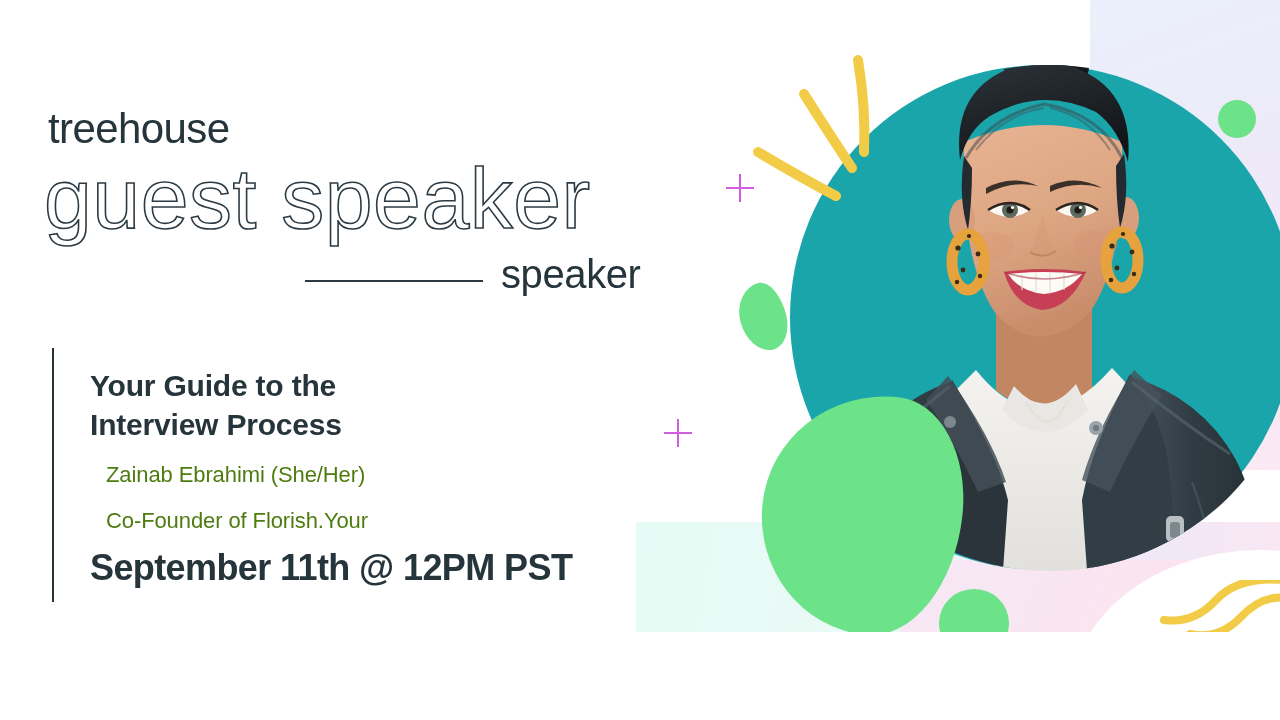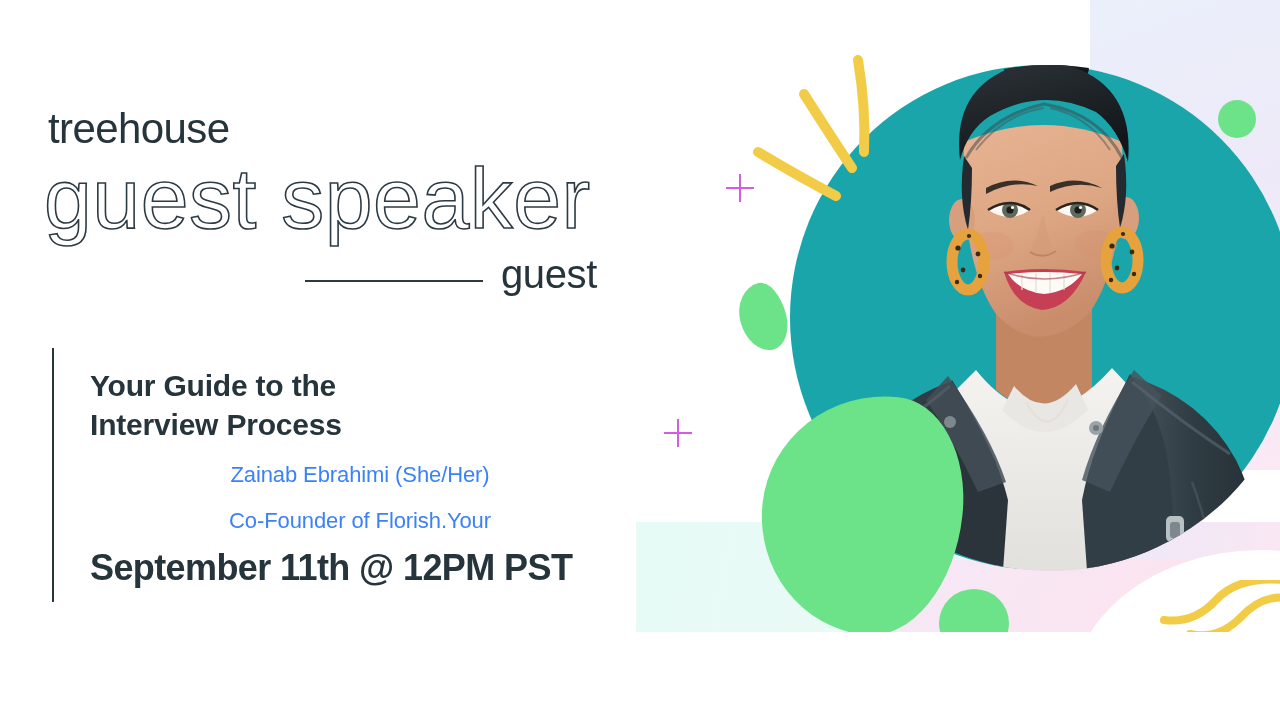--- a/index.html
+++ b/index.html
@@ -110,23 +110,22 @@
   }
   .info{
     position:absolute;left:90px;top:366px;width:540px;
   }
   .info .title{
     font-size:30px;line-height:1.3;color:#26343c;font-weight:600;
     letter-spacing:-0.2px;margin:0 0 14px 0;
   }
   .info .title span{display:block;}
   .info .speaker,.info .role{
-    font-size:22px;line-height:1.35;color:#3b82f6;font-weight:400;margin:16px;
+    font-size:22px;line-height:1.35;color:#4d7c0f;font-weight:400;margin:16px;
     letter-spacing:-0.1px;
-    text-align:center;
   }
   .info .role{margin-bottom:12px;}
   .info .datetime{
     font-size:36px;color:#26343c;font-weight:700;letter-spacing:-0.6px;margin:0;
   }
 </style>
 </head>
 <body>
 
 <div class="stage">
@@ -298,21 +297,21 @@
       </g>
     </svg>
   </div>
 
   <div class="brandword">treehouse</div>
 
   <div class="headline-outline">guest speaker</div>
 
   <div class="series-row">
     <div class="series-rule"></div>
-    <div class="series-word">guest</div>
+    <div class="series-word">speaker</div>
   </div>
 
   <div class="accent-bar"></div>
 
   <div class="info">
     <div class="title">
       <span>Your Guide to the</span>
       <span>Interview Process</span>
     </div>
     <p class="speaker">Zainab Ebrahimi (She/Her)</p>

